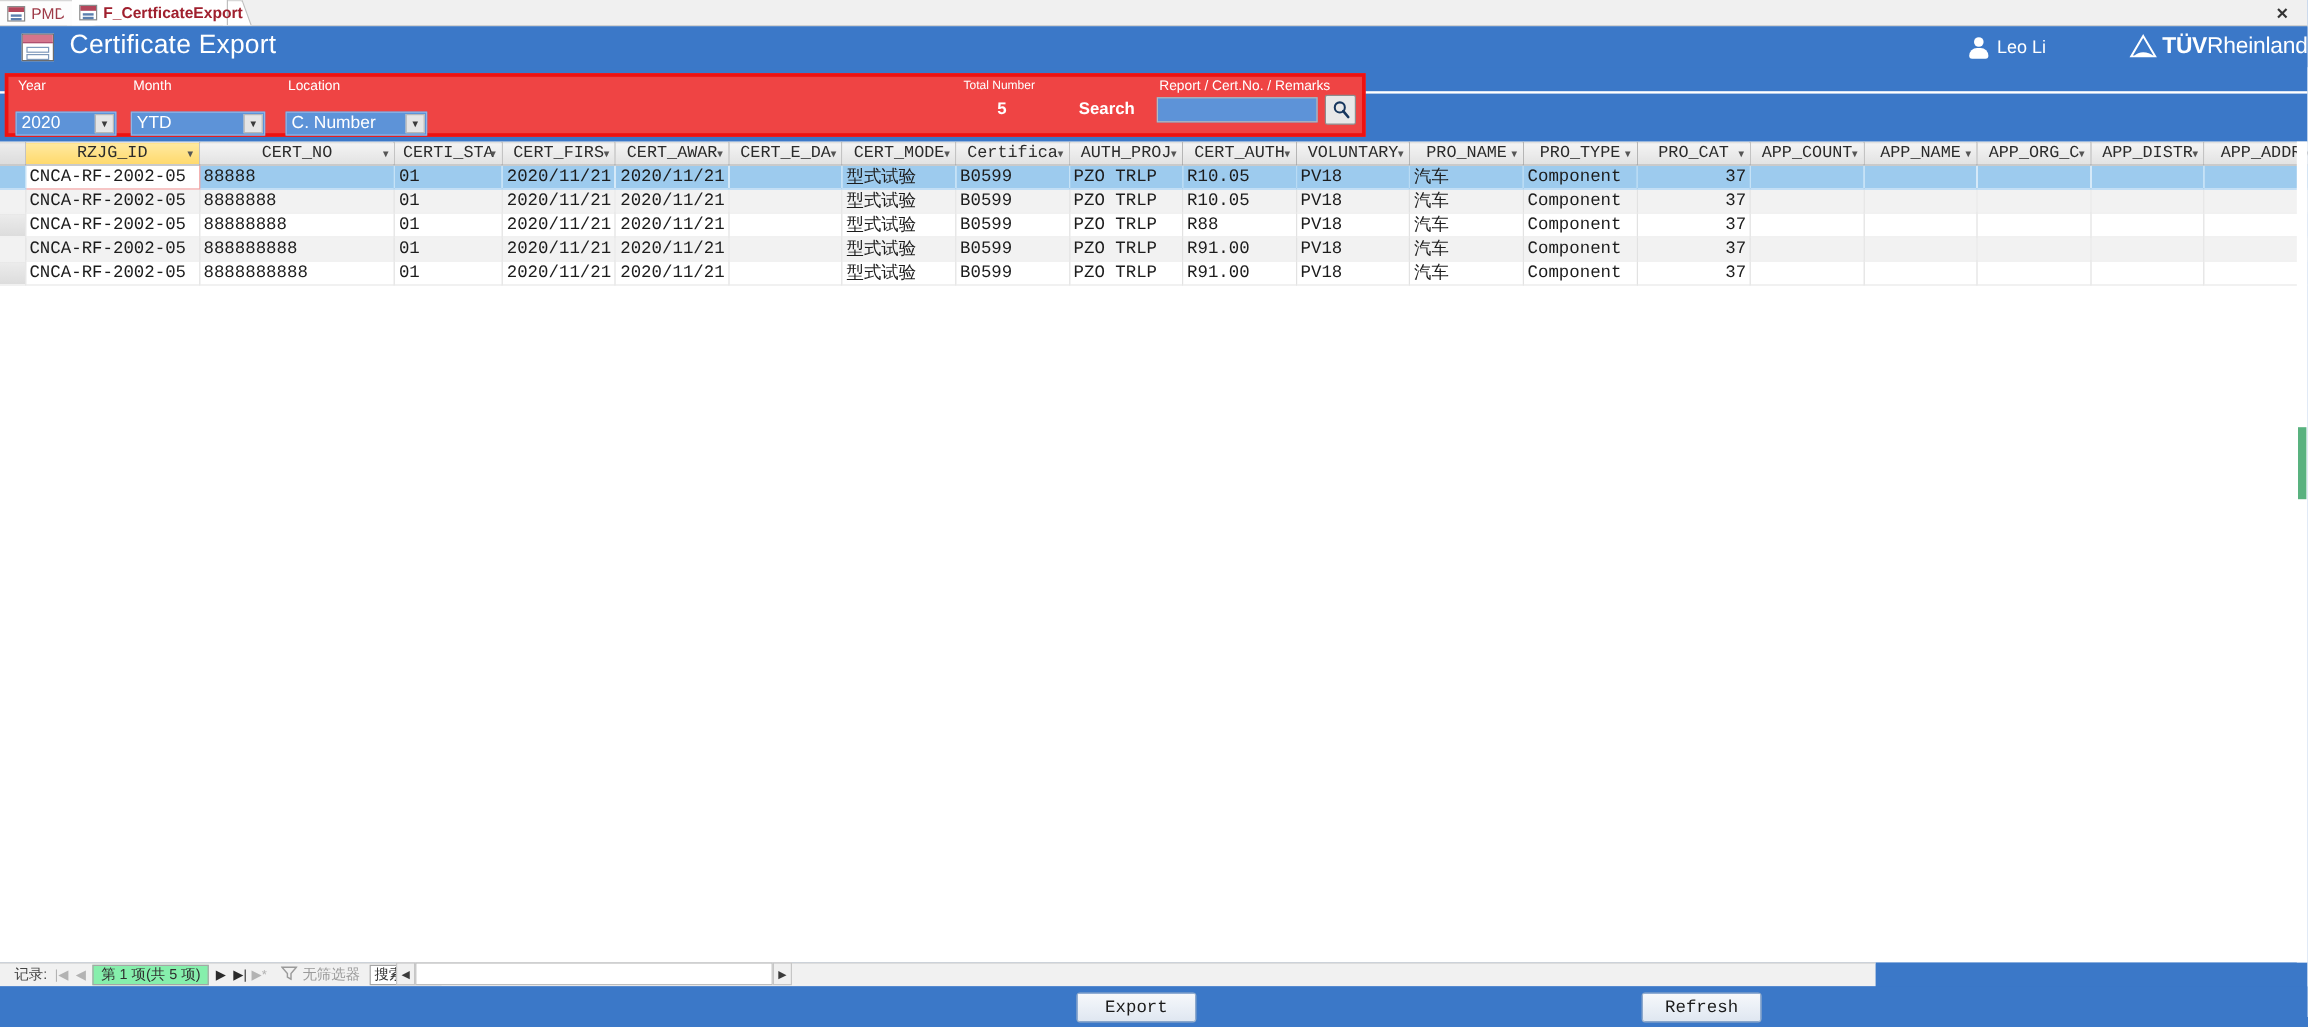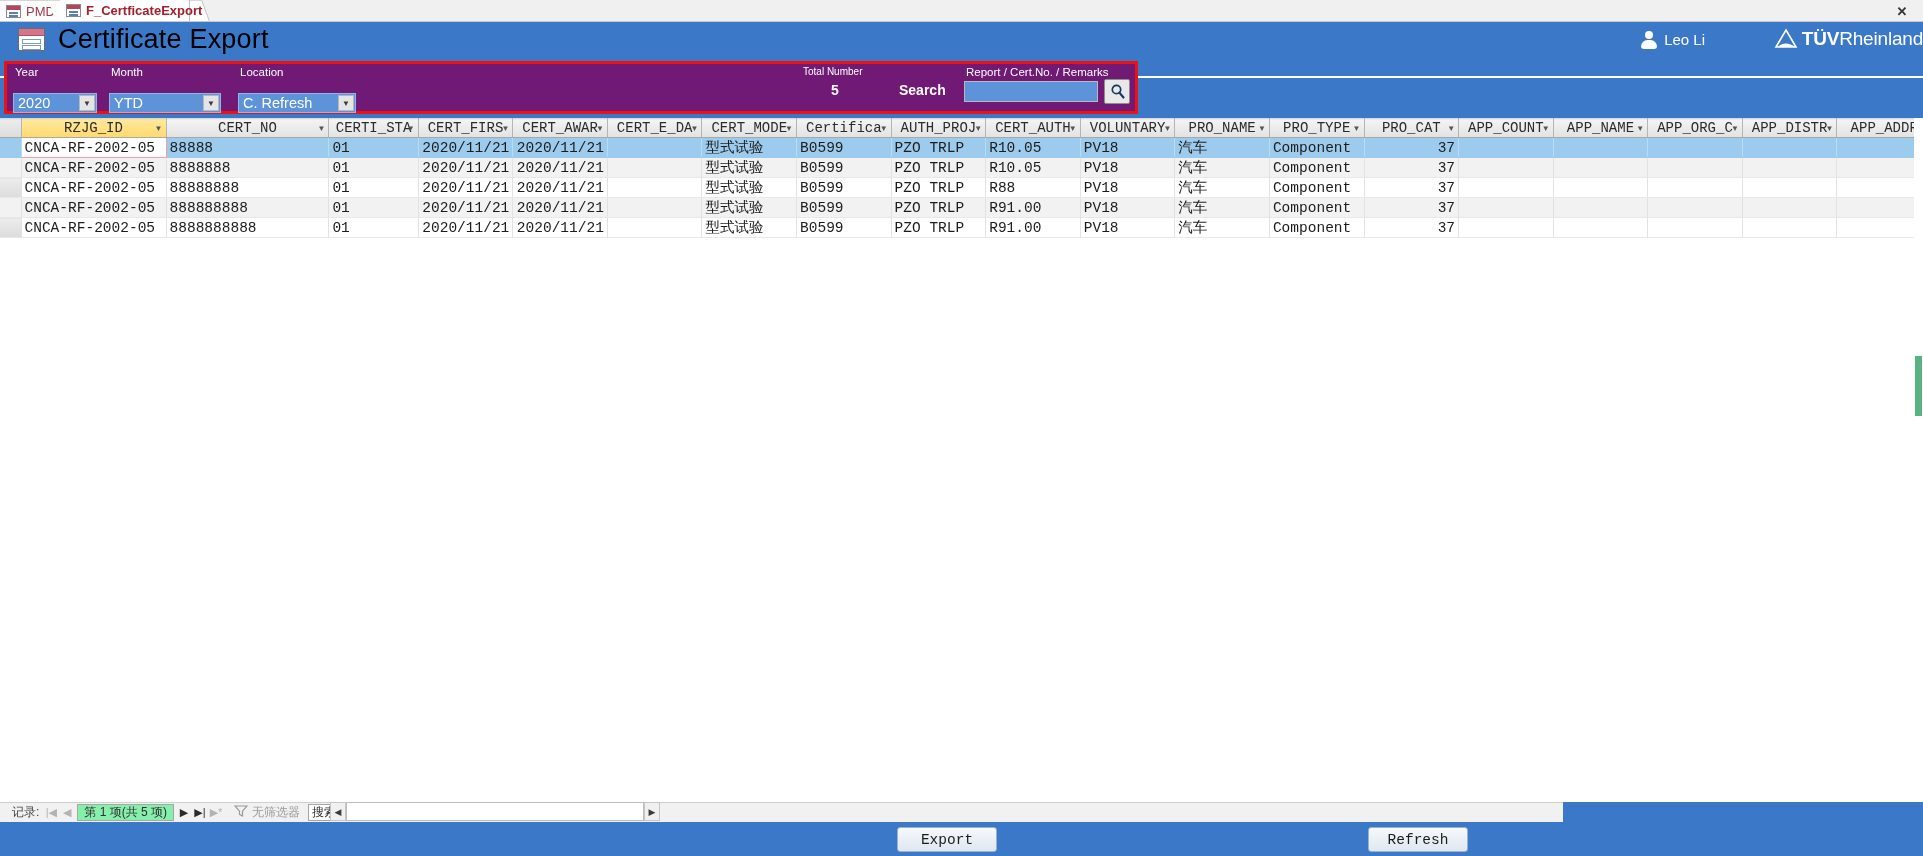--- a/index.html
+++ b/index.html
@@ -83,21 +83,21 @@
     border-bottom: 1px solid #b05070;
   }
   .hdr-icon::after {
     content: ""; position: absolute; left: 3px; top: 10px; width: 17px; height: 3px;
     background: #ffffff;
     border: 1px solid #7f99bb;
     box-shadow: 0 6px 0 -1px #ffffff, 0 6px 0 0 #7f99bb;
   }
   .hdr-title {
     position: absolute; left: 58px; top: 2px;
-    font-size: 27px; color: #000000;
+    font-size: 22px; color: #ffffff;
     letter-spacing: 0.2px;
     text-align: right;
   }
   .hdr-user {
     position: absolute; right: 218px; top: 8px;
     display: flex; align-items: center; gap: 7px;
     color: #ffffff; font-size: 15px;
   }
   .user-icon { width: 16px; height: 19px; position: relative; flex: none; }
   .user-icon::before {
@@ -119,21 +119,21 @@
   .logo-text span { font-weight: normal; }
   .hdr-rule {
     position: absolute; left: 0; top: 54px; width: 1923px; height: 2px;
     background: #ffffff;
   }
 
   
   .filterbar {
     position: absolute; left: 4px; top: 61px; width: 1134px; height: 53px;
     border: 3px solid #ee1111;
-    background: #701a75;
+    background: #ef4444;
   }
   .fld-label {
     position: absolute;
     font-size: 11.5px; color: #ffffff;
   }
   .combo {
     position: absolute;
     height: 20px;
     background: #5d93d8;
     border: 1px solid #8fb6e6;
@@ -325,21 +325,21 @@
     </div>
 
     <div class="fld-label" style="left:104px; top:2px;">Month</div>
     <div class="combo" style="left:102px; top:17px; width:112px;">
       <span>YTD</span>
       <span class="combo-arrow">▼</span>
     </div>
 
     <div class="fld-label" style="left:233px; top:2px;">Location</div>
     <div class="combo" style="left:231px; top:17px; width:118px;">
-      <span>C. Refresh</span>
+      <span>C. Number</span>
       <span class="combo-arrow">▼</span>
     </div>
 
     <div class="total-label">Total Number</div>
     <div class="total-value">5</div>
 
     <div class="search-label">Search</div>
     <div class="search-cap">Report / Cert.No. / Remarks</div>
     <input class="search-input" type="text" value="" placeholder="" style="">
     <div class="search-btn">

